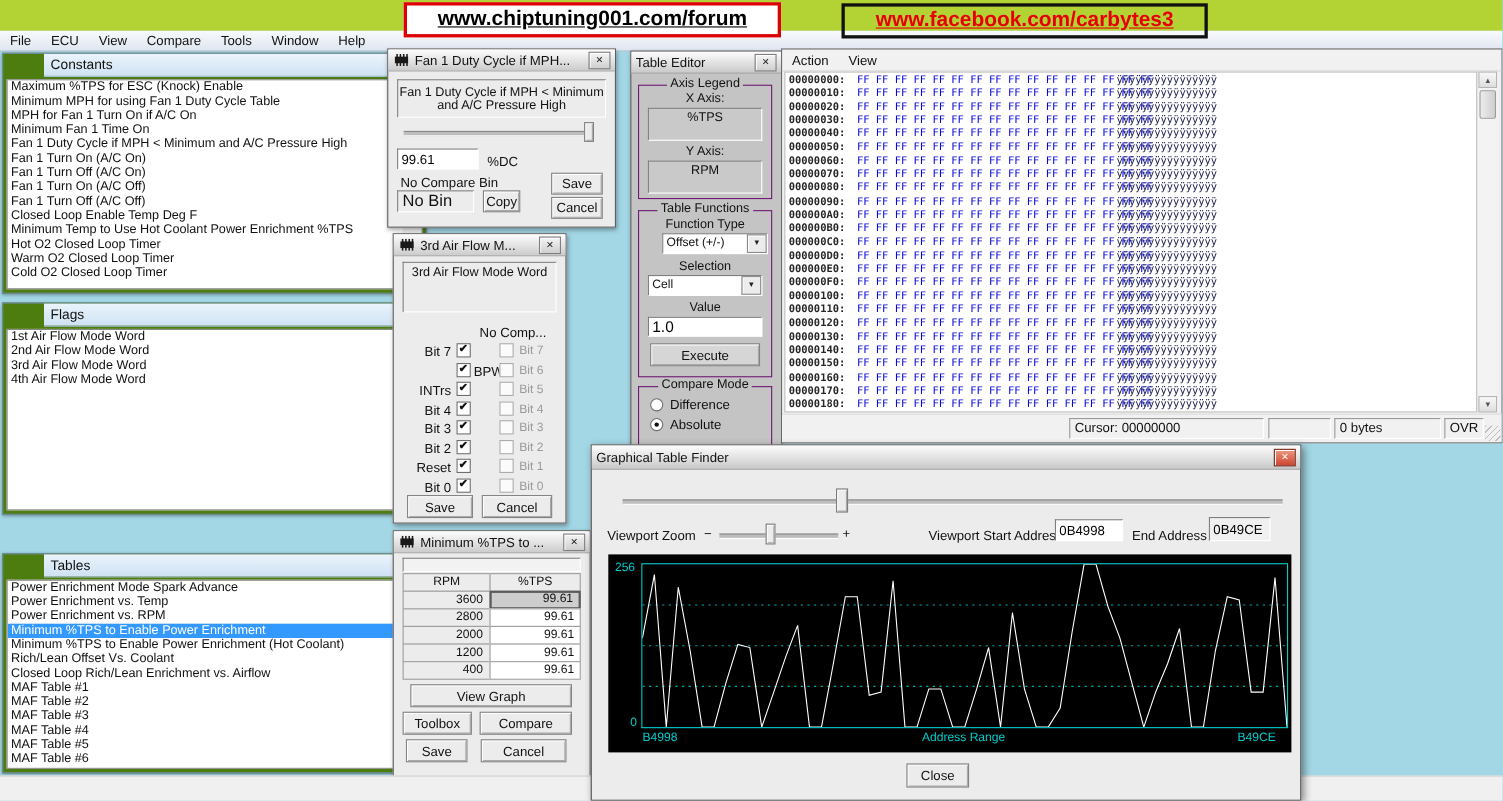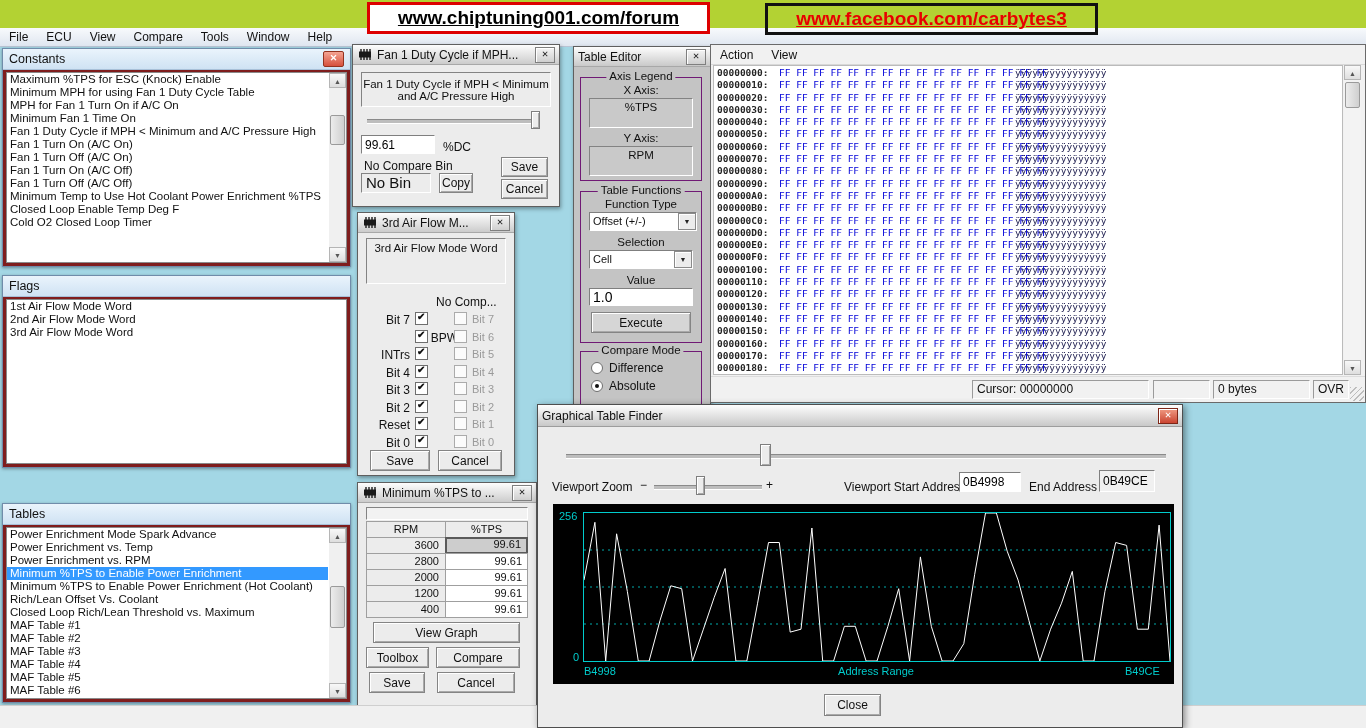--- a/index.html
+++ b/index.html
@@ -15,21 +15,21 @@
   .banner.right{left:765px;top:3px;width:327px;height:26px;border:3px solid #111;color:#e80000;}
   .menubar{position:absolute;left:0;top:28px;width:1366px;height:18px;
            background:linear-gradient(#f8fafc,#dfe6f0);border-bottom:1px solid #b8c4d4;display:flex;align-items:center;}
   .menubar .mi{padding:1px 9px;font-size:12px;}
 
   
   .mainstatus{position:absolute;left:0;top:705px;width:1366px;height:23px;background:#f0f0f0;
               border-top:1px solid #cfcfcf;line-height:22px;padding-left:6px;white-space:pre;z-index:2;font-size:12.5px;}
 
   
-  .w7{position:absolute;background:#7f1d1d;border:1px solid #708caa;box-shadow:0 1px 3px rgba(0,0,0,.35);}
+  .w7{position:absolute;background:#4d7c0f;border:1px solid #708caa;box-shadow:0 1px 3px rgba(0,0,0,.35);padding-left:37px;}
   .w7 .tbar{height:20px;background:linear-gradient(#eaf4fc,#cfe2f3);display:flex;align-items:center;
             padding:0 6px;font-size:12.5px;border-bottom:1px solid #a8c0d8;}
   .w7close{margin-left:auto;width:19px;height:14px;background:linear-gradient(#f4a493,#d6503c);
            border:1px solid #93321f;border-radius:2px;color:#fff;font-size:9px;line-height:12px;text-align:center;font-weight:bold;}
   .lb{position:absolute;left:3px;right:3px;top:23px;bottom:3px;background:#fff;border:1px solid #8a8a8a;
       overflow:hidden;font-size:11.5px;}
   .li{height:13px;line-height:13px;padding:0 3px;white-space:nowrap;}
   .li.sel{background:#3399ff;color:#fff;}
   .vsb{position:absolute;right:4px;top:24px;bottom:4px;width:17px;background:#f0f0f0;}
   .sba{height:15px;text-align:center;font-size:7px;line-height:15px;color:#555;
@@ -135,56 +135,59 @@
 
   <div class="li">Maximum %TPS for ESC (Knock) Enable</div>
       <div class="li">Minimum MPH for using Fan 1 Duty Cycle Table</div>
       <div class="li">MPH for Fan 1 Turn On if A/C On</div>
       <div class="li">Minimum Fan 1 Time On</div>
       <div class="li">Fan 1 Duty Cycle if MPH &lt; Minimum and A/C Pressure High</div>
       <div class="li">Fan 1 Turn On (A/C On)</div>
       <div class="li">Fan 1 Turn Off (A/C On)</div>
       <div class="li">Fan 1 Turn On (A/C Off)</div>
       <div class="li">Fan 1 Turn Off (A/C Off)</div>
+      <div class="li">Closed Loop Enable Temp Deg F</div>
       <div class="li">Minimum Temp to Use Hot Coolant Power Enrichment %TPS</div>
-      <div class="li">Closed Loop Enable Temp Deg F</div>
+      <div class="li">Hot O2 Closed Loop Timer</div>
+      <div class="li">Warm O2 Closed Loop Timer</div>
       <div class="li">Cold O2 Closed Loop Timer</div>
     </div>
   <div class="vsb">
     <div class="sba">▲</div>
     <div class="sbt" style="top:42px;height:30px;"></div>
     <div class="sba dn">▼</div>
   </div>
 </div>
 
 <div class="w7" style="left:2px;top:275px;width:347px;height:191px;">
   <div class="tbar">
     <span>Flags</span>
   </div>
   <div class="lb">
 
   <div class="li">1st Air Flow Mode Word</div>
       <div class="li">2nd Air Flow Mode Word</div>
       <div class="li">3rd Air Flow Mode Word</div>
+      <div class="li">4th Air Flow Mode Word</div>
     </div>
 </div>
 
 <div class="w7" style="left:2px;top:503px;width:347px;height:198px;">
   <div class="tbar">
     <span>Tables</span>
   </div>
   <div class="lb" style="padding-right:18px;">
 
   <div class="li">Power Enrichment Mode Spark Advance</div>
       <div class="li">Power Enrichment vs. Temp</div>
       <div class="li">Power Enrichment vs. RPM</div>
       <div class="li sel">Minimum %TPS to Enable Power Enrichment</div>
       <div class="li">Minimum %TPS to Enable Power Enrichment (Hot Coolant)</div>
       <div class="li">Rich/Lean Offset Vs. Coolant</div>
-      <div class="li">Closed Loop Rich/Lean Threshold vs. Maximum</div>
+      <div class="li">Closed Loop Rich/Lean Enrichment vs. Airflow</div>
       <div class="li">MAF Table #1</div>
       <div class="li">MAF Table #2</div>
       <div class="li">MAF Table #3</div>
       <div class="li">MAF Table #4</div>
       <div class="li">MAF Table #5</div>
       <div class="li">MAF Table #6</div>
     </div>
   <div class="vsb">
     <div class="sba">▲</div>
     <div class="sbt" style="top:58px;height:42px;"></div>
@@ -389,21 +392,21 @@
       <span>%TPS</span>
     </div>
     <span class="lab" style="left:0;width:100%;text-align:center;top:54px;font-size:11.5px;">Y Axis:</span>
     <div class="sunk" style="left:8px;top:68px;width:104px;height:30px;text-align:center;font-size:11.5px;padding-top:2px;">
       <span>RPM</span>
     </div>
   </div>
   <div class="grp" style="left:6px;top:144px;width:122px;height:152px;">
     <span class="gcap">Table Functions</span>
     <span class="lab" style="left:0;width:100%;text-align:center;top:6px;font-size:11.5px;">Function Type</span>
-    <div class="dd" style="left:8px;top:20px;width:108px;">
+    <div class="dd" style="left:21px;top:20px;width:96px;">
       <span class="dv">Offset (+/-)</span>
       <span class="da">▼</span>
     </div>
     <span class="lab" style="left:0;width:100%;text-align:center;top:44px;font-size:11.5px;">Selection</span>
     <div class="dd" style="left:8px;top:58px;width:104px;">
       <span class="dv">Cell</span>
       <span class="da">▼</span>
     </div>
     <span class="lab" style="left:0;width:100%;text-align:center;top:82px;font-size:11.5px;">Value</span>
     <input class="tin" style="left: 8px; top: 96px; width: 104px; height: 18px; font-size: 14px;" value="1.0">

